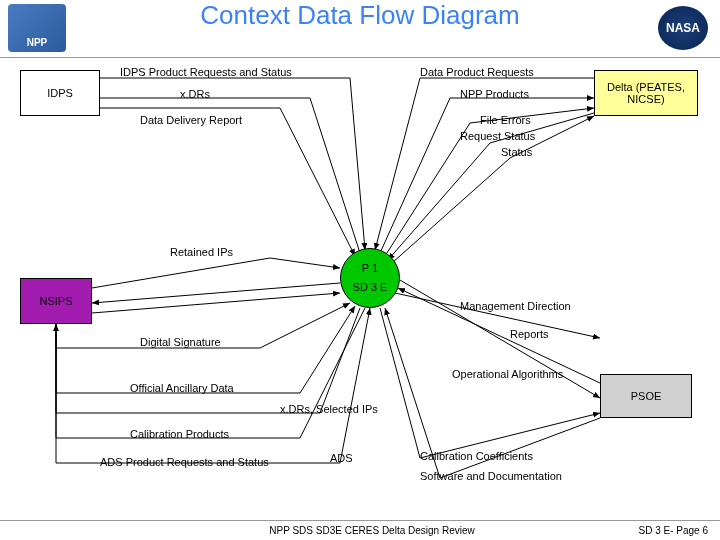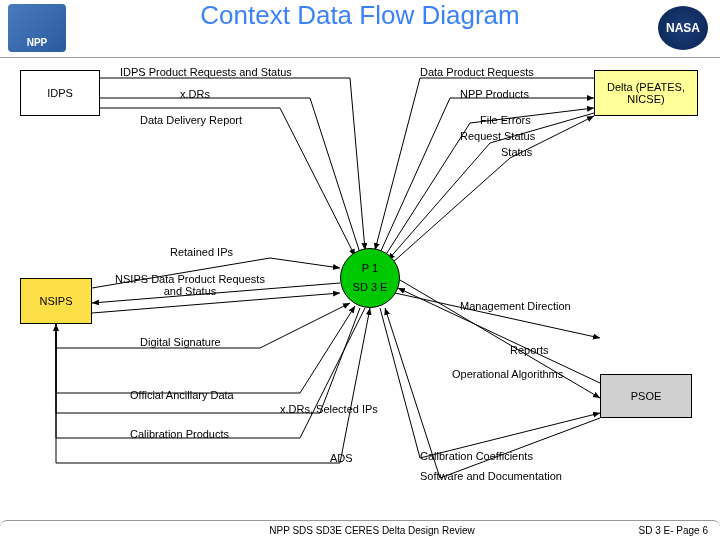--- a/index.html
+++ b/index.html
@@ -65,21 +65,21 @@
     position: absolute;
     border: 1px solid #000;
     display: flex;
     align-items: center;
     justify-content: center;
     font-size: 11px;
     text-align: center;
     padding: 2px;
   }
   .idps { left: 20px; top: 12px; width: 80px; height: 46px; background: #fff; }
-  .nsips { left: 20px; top: 220px; width: 72px; height: 46px; background: #fde047; }
+  .nsips { left: 20px; top: 220px; width: 72px; height: 46px; background: #a21caf; }
   .user { left: 594px; top: 12px; width: 104px; height: 46px; background: #ffff99; }
   .psoe { left: 600px; top: 316px; width: 92px; height: 44px; background: #d0d0d0; }
   .central {
     position: absolute;
     left: 340px;
     top: 190px;
     width: 60px;
     height: 60px;
     border-radius: 50%;
     background: #00c800;
@@ -109,21 +109,20 @@
     position: absolute;
     bottom: 0;
     width: 100%;
     height: 20px;
     border-top: 1px solid #999;
     display: flex;
     justify-content: space-between;
     align-items: center;
     font-size: 10px;
     padding: 0 12px;
-    border-radius: 7px;
   }
   .footer-center {
     position: absolute;
     width: 100%;
     text-align: center;
     font-size: 10px;
   }
 </style>
 </head>
 <body>
@@ -191,28 +190,28 @@
 
   <div class="label" style="left:120px; top:8px;">IDPS Product Requests and Status</div>
   <div class="label" style="left:180px; top:30px;">x.DRs</div>
   <div class="label" style="left:140px; top:56px;">Data Delivery Report</div>
   <div class="label" style="left:420px; top:8px;">Data Product Requests</div>
   <div class="label" style="left:460px; top:30px;">NPP Products</div>
   <div class="label" style="left:480px; top:56px;">File Errors</div>
   <div class="label" style="left:460px; top:72px;">Request Status</div>
   <div class="label" style="left:490px; top:88px;margin-left:11px;">Status</div>
   <div class="label" style="left:170px; top:188px;">Retained IPs</div>
-  <div class="label" style="left:110px; top:215px; white-space:normal; width:160px; text-align:center;">NSIPS Data Product Requests and Status</div>
   <div class="label" style="left:140px; top:278px;">Digital Signature</div>
-  <div class="label" style="left:130px; top:324px;margin-top:7px;">Official Ancillary Data</div>
+  <div class="label" style="left:130px; top:324px;">Official Ancillary Data</div>
   <div class="label" style="left:280px; top:345px;">x.DRs, Selected IPs</div>
   <div class="label" style="left:130px; top:370px;">Calibration Products</div>
+  <div class="label" style="left:100px; top:398px;">ADS Product Requests and Status</div>
   <div class="label" style="left:330px; top:394px;">ADS</div>
   <div class="label" style="left:460px; top:242px;">Management Direction</div>
-  <div class="label" style="left:510px; top:270px;margin-top:16px;">Reports</div>
+  <div class="label" style="left:510px; top:270px;">Reports</div>
   <div class="label" style="left:440px; top:310px;margin-left:12px;">Operational Algorithms</div>
   <div class="label" style="left:420px; top:392px;">Calibration Coefficients</div>
   <div class="label" style="left:420px; top:412px;">Software and Documentation</div>
 
 </div>
 
 <div class="footer">
   <span></span>
   <span class="footer-center">NPP SDS SD3E CERES Delta Design Review</span>
   <span>SD 3 E- Page 6</span>

